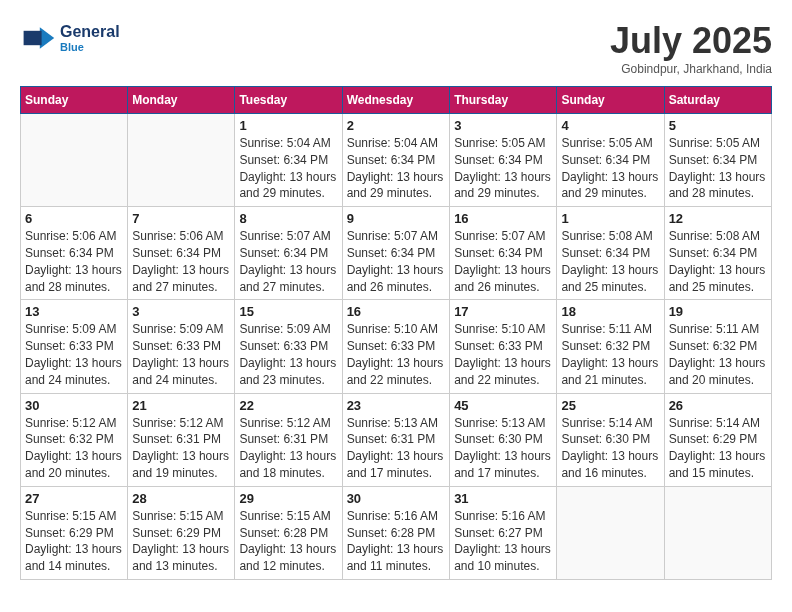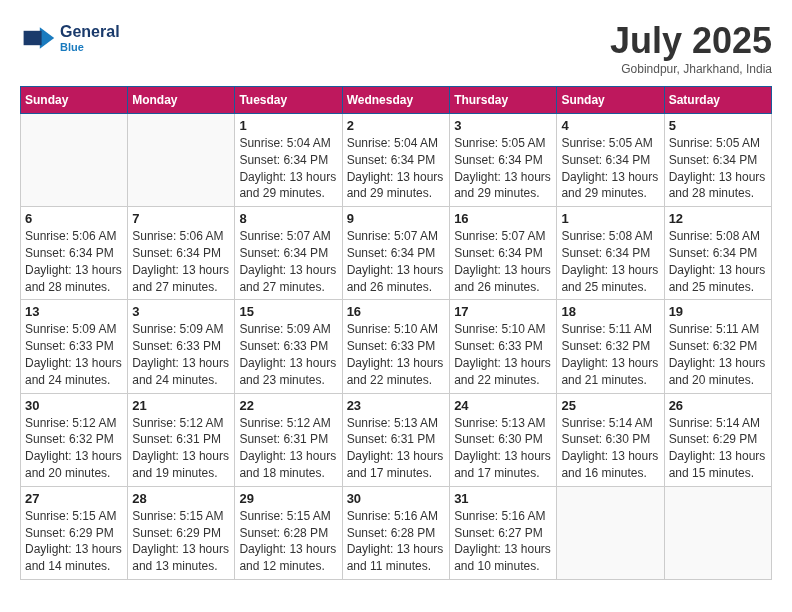--- a/index.html
+++ b/index.html
@@ -206,21 +206,21 @@
         </td>
         <td>
           <div class="day-number">22</div>
           <div class="day-info">Sunrise: 5:12 AM<br>Sunset: 6:31 PM<br>Daylight: 13 hours and 18 minutes.</div>
         </td>
         <td>
           <div class="day-number">23</div>
           <div class="day-info">Sunrise: 5:13 AM<br>Sunset: 6:31 PM<br>Daylight: 13 hours and 17 minutes.</div>
         </td>
         <td>
-          <div class="day-number">24</div>
+          <div class="day-number">45</div>
           <div class="day-info">Sunrise: 5:13 AM<br>Sunset: 6:30 PM<br>Daylight: 13 hours and 17 minutes.</div>
         </td>
         <td>
           <div class="day-number">25</div>
           <div class="day-info">Sunrise: 5:14 AM<br>Sunset: 6:30 PM<br>Daylight: 13 hours and 16 minutes.</div>
         </td>
         <td>
           <div class="day-number">26</div>
           <div class="day-info">Sunrise: 5:14 AM<br>Sunset: 6:29 PM<br>Daylight: 13 hours and 15 minutes.</div>
         </td>

